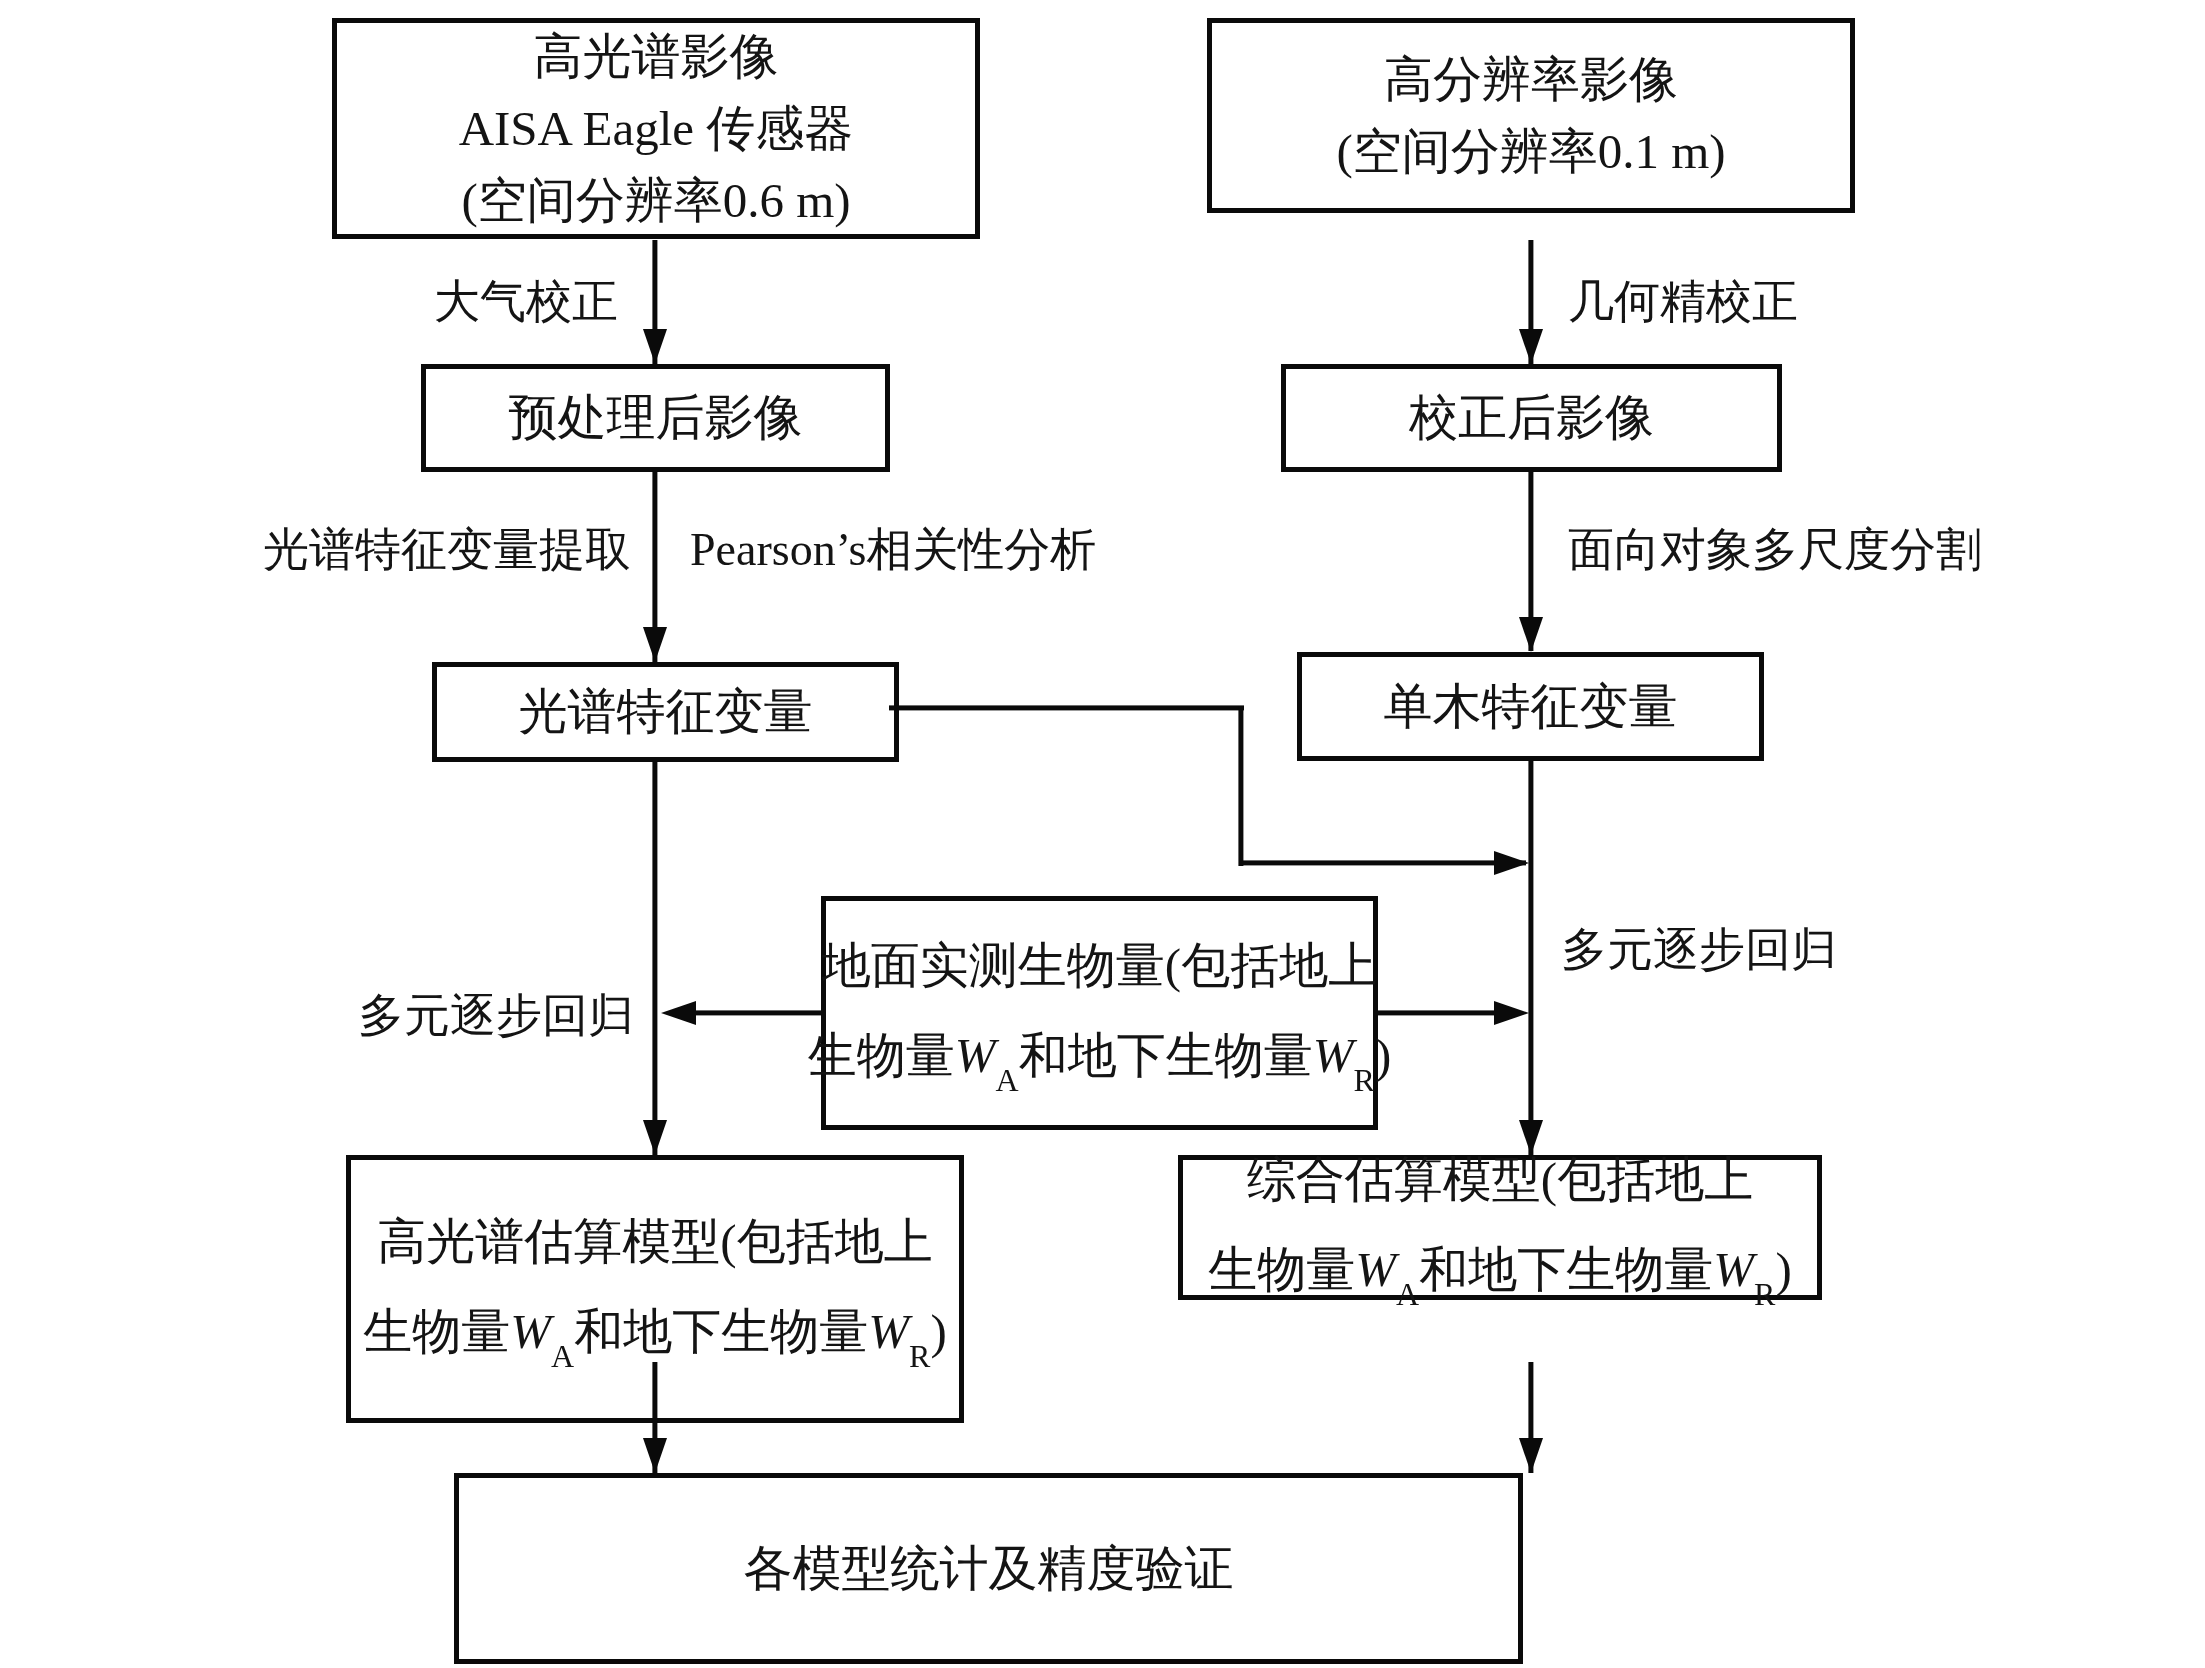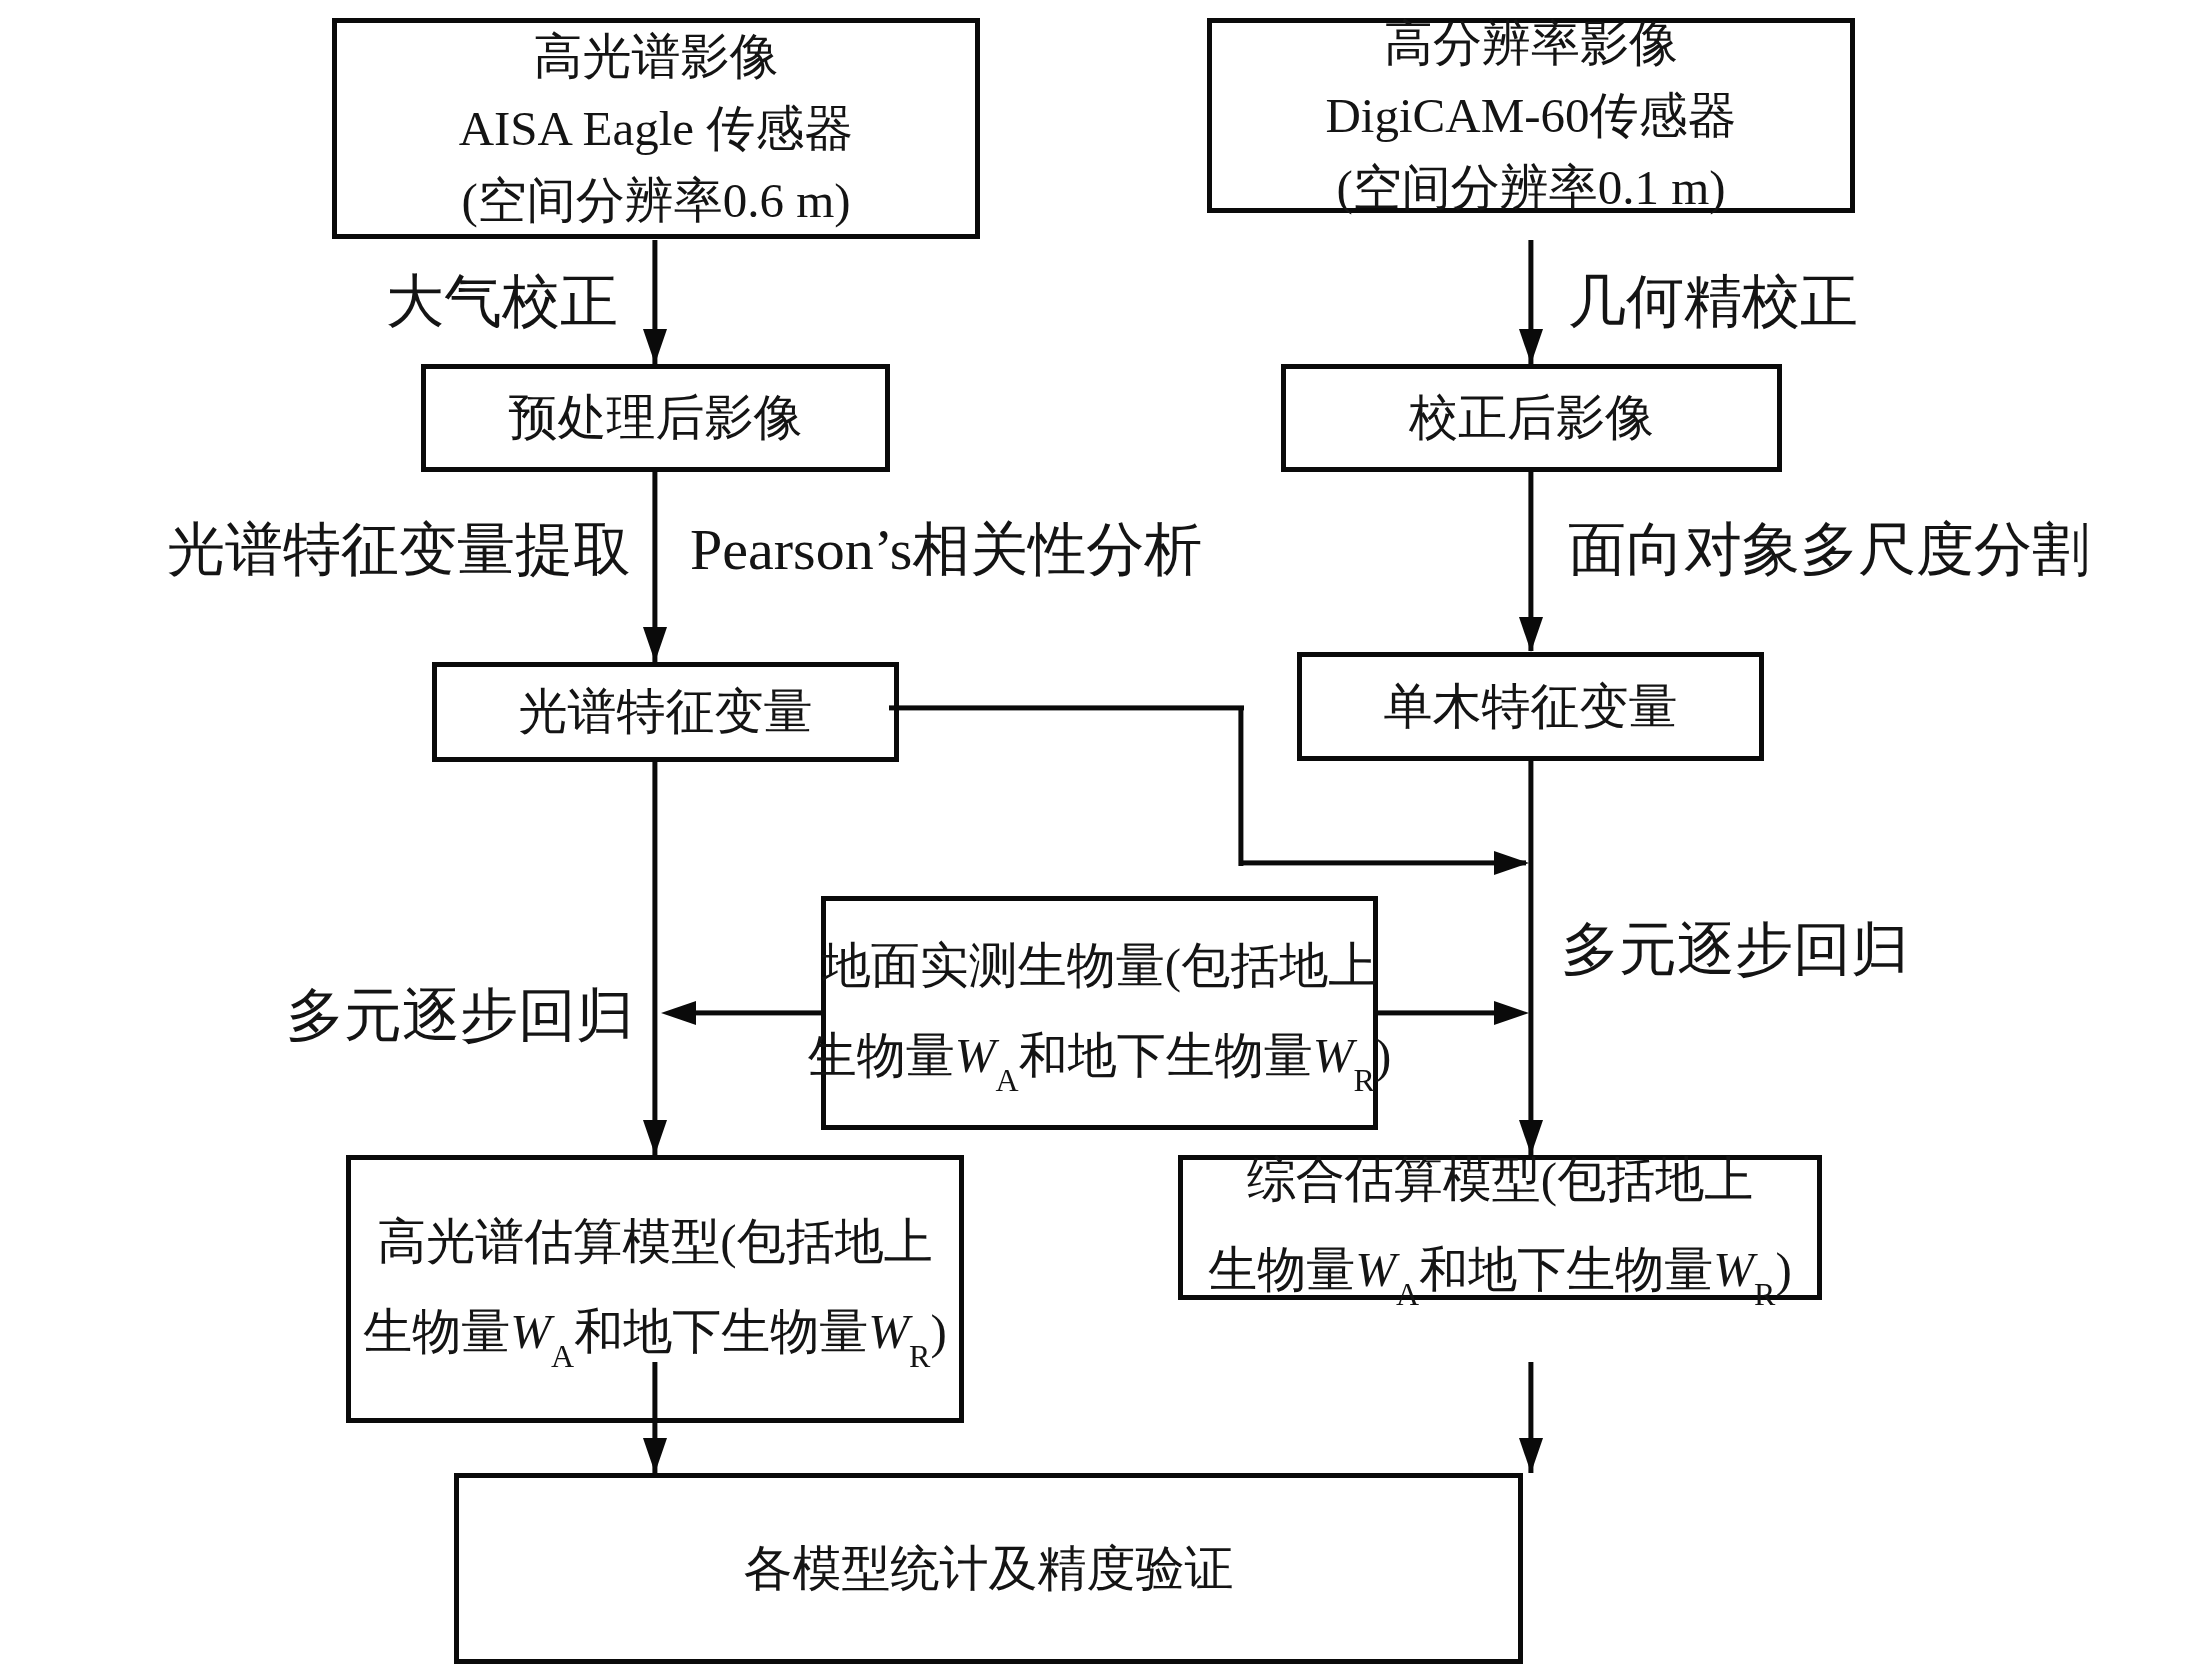--- a/index.html
+++ b/index.html
@@ -18,36 +18,35 @@
   .wit{font-style:italic;}
   .fsub{font-size:32px;position:relative;top:19.3px;font-style:normal;}
   .vline{position:absolute;width:5.2px;background:#0a0a0a;transform:translateX(-50%);}
   .hline{position:absolute;height:5.2px;background:#0a0a0a;transform:translateY(-50%);}
   .arr-d{position:absolute;width:0;height:0;border-left:12.2px solid transparent;
          border-right:12.2px solid transparent;border-top:35px solid #0a0a0a;transform:translateX(-50%);}
   .arr-l{position:absolute;width:0;height:0;border-top:12.2px solid transparent;
          border-bottom:12.2px solid transparent;border-right:35px solid #0a0a0a;}
   .arr-r{position:absolute;width:0;height:0;border-top:12.2px solid transparent;
          border-bottom:12.2px solid transparent;border-left:35px solid #0a0a0a;}
-  .lbl{position:absolute;font-size:58px;line-height:46px;white-space:nowrap;}
+  .lbl{position:absolute;font-size:46px;line-height:46px;white-space:nowrap;}
 </style>
 </head>
 <body>
 
 <div class="stage">
 
   <div class="box" style="left:332px;top:18px;width:648px;height:221px">
     <div class="bline">高光谱影像</div>
     <div class="bline">AISA Eagle 传感器</div>
     <div class="bline">(空间分辨率0.6 m)</div>
   </div>
 
   <div class="box" style="left:1207px;top:18px;width:648px;height:195px">
     <div class="bline">高分辨率影像</div>
-    <div class="bline">DigiCAM-60传感器</div>
     <div class="bline">(空间分辨率0.1 m)</div>
   </div>
 
   <div class="box" style="left:421px;top:364px;width:469px;height:108px">
     <div class="bline">预处理后影像</div>
   </div>
 
   <div class="box" style="left:1281px;top:364px;width:501px;height:108px">
     <div class="bline">校正后影像</div>
   </div>

